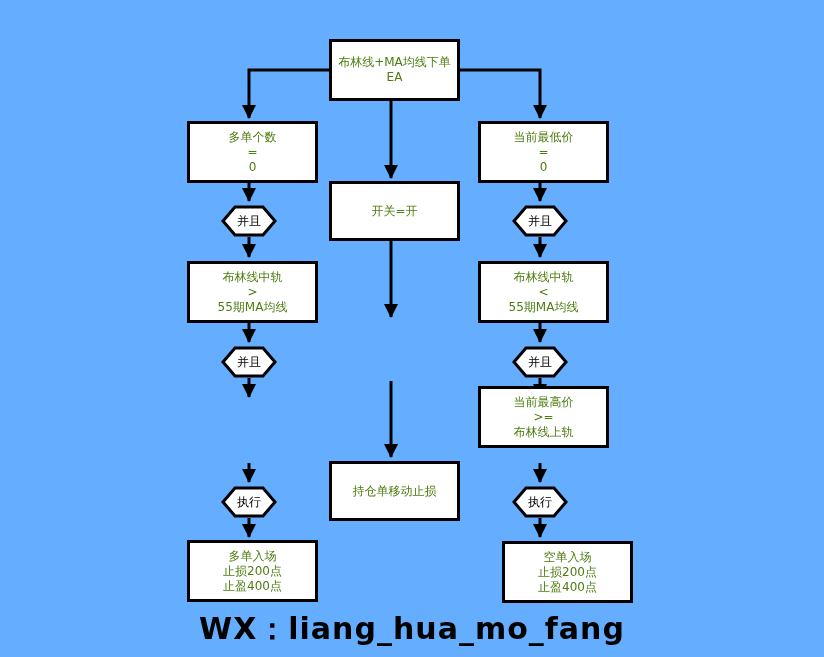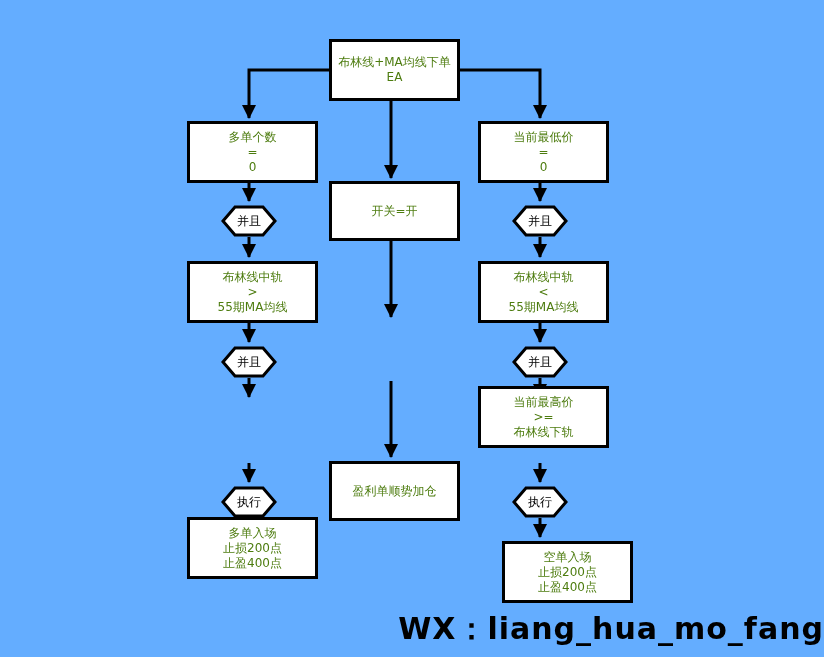--- a/index.html
+++ b/index.html
@@ -18,21 +18,21 @@
     white-space:nowrap;
   }
   .hex{
     position:absolute;z-index:1;width:56px;height:32px;
     display:flex;align-items:center;justify-content:center;text-align:center;
   }
   .hex svg{position:absolute;left:0;top:0;}
   .hex-label{position:relative;z-index:2;font-size:12px;color:#000;}
   #watermark{
     position:absolute;left:0;right:0;top:609px;z-index:1;
-    text-align:right;font-size:30px;font-weight:bold;color:#000;
+    text-align:center;font-size:30px;font-weight:bold;color:#000;
     letter-spacing:1px;
   }
 </style>
 </head>
 <body style="background: rgb(100, 173, 255);">
 
 <div id="stage">
 
   <svg id="connectors" width="824" height="657" viewBox="0 0 824 657">
     <defs>
@@ -66,21 +66,21 @@
 
   <div class="box" style="left:329px;top:39px;height:62px">
     <div>布林线+MA均线下单</div>
     <div>EA</div>
   </div>
 
   <div class="box" style="left:329px;top:181px;height:60px">
     <div>开关=开</div>
   </div>
   <div class="box" style="left:329px;top:461px;height:60px">
-    <div>盈利单顺势加仓</div>
+    <div>持仓单移动止损</div>
   </div>
 
   <div class="box" style="left:187px;top:121px;height:62px">
     <div>多单个数</div>
     <div>=</div>
     <div>0</div>
   </div>
 
   <div class="hex" style="left:221px;top:205px">
     <svg width="56" height="32">
@@ -103,21 +103,21 @@
   </div>
 
 
   <div class="hex" style="left:221px;top:486px">
     <svg width="56" height="32">
       <polygon points="2,16 14,2 42,2 54,16 42,30 14,30" fill="#ffffff" stroke="#000000" stroke-width="3"></polygon>
     </svg>
     <span class="hex-label">执行</span>
   </div>
 
-  <div class="box" style="left:187px;top:517px;height:62px">
+  <div class="box" style="left:187px;top:540px;height:62px">
     <div>多单入场</div>
     <div>止损200点</div>
     <div>止盈400点</div>
   </div>
 
   <div class="box" style="left:478px;top:121px;height:62px">
     <div>当前最低价</div>
     <div>=</div>
     <div>0</div>
   </div>
@@ -138,21 +138,21 @@
   <div class="hex" style="left:512px;top:346px">
     <svg width="56" height="32">
       <polygon points="2,16 14,2 42,2 54,16 42,30 14,30" fill="#ffffff" stroke="#000000" stroke-width="3"></polygon>
     </svg>
     <span class="hex-label">并且</span>
   </div>
 
   <div class="box" style="left:478px;top:386px;height:62px">
     <div>当前最高价</div>
     <div>&gt;=</div>
-    <div>布林线下轨</div>
+    <div>布林线上轨</div>
   </div>
 
   <div class="hex" style="left:512px;top:486px">
     <svg width="56" height="32">
       <polygon points="2,16 14,2 42,2 54,16 42,30 14,30" fill="#ffffff" stroke="#000000" stroke-width="3"></polygon>
     </svg>
     <span class="hex-label">执行</span>
   </div>
 
   <div class="box" style="left:502px;top:541px;height:62px">

